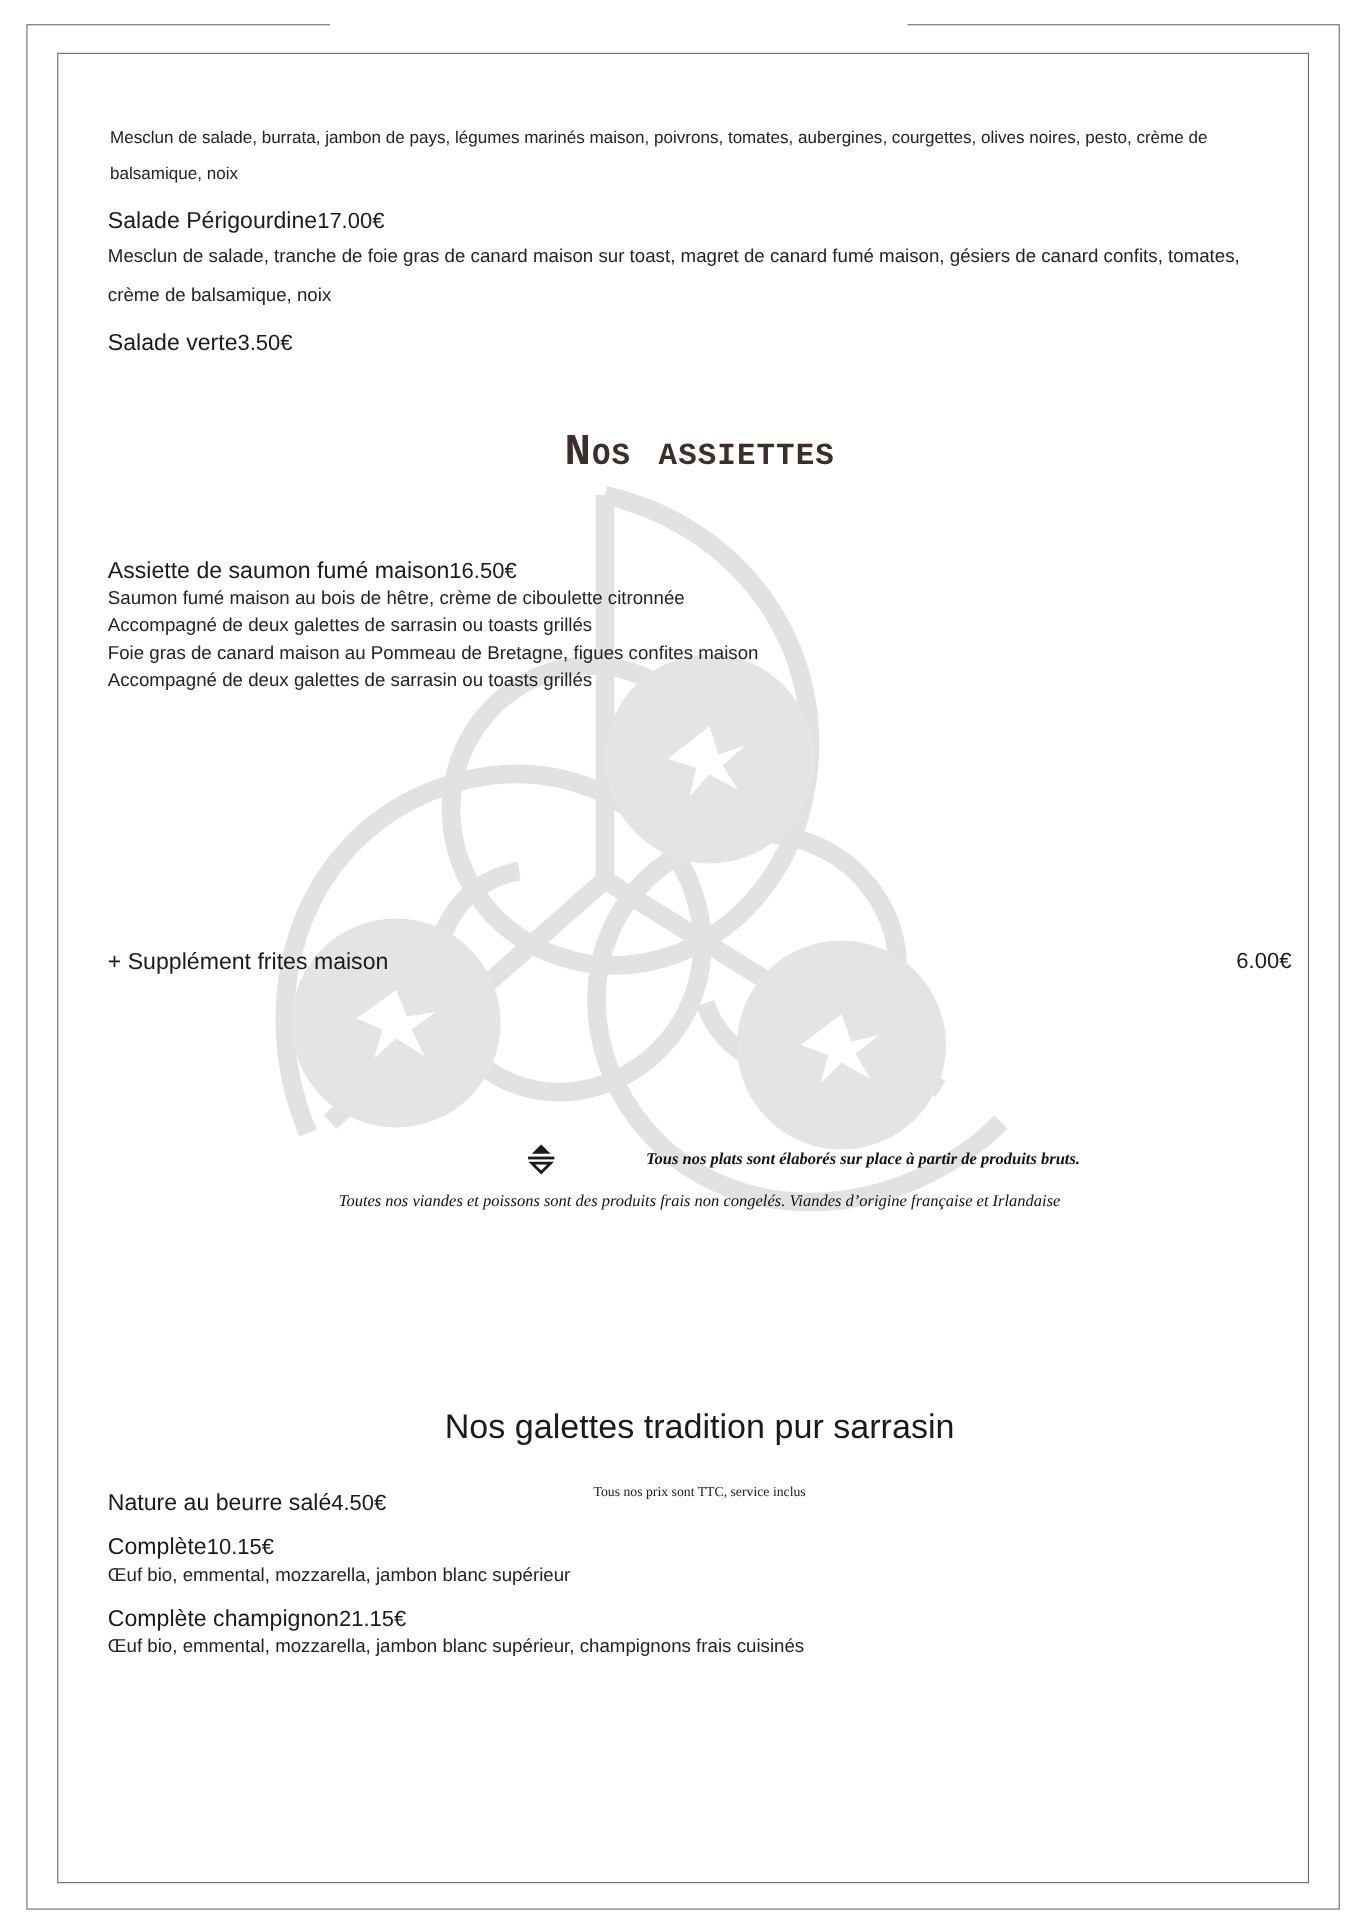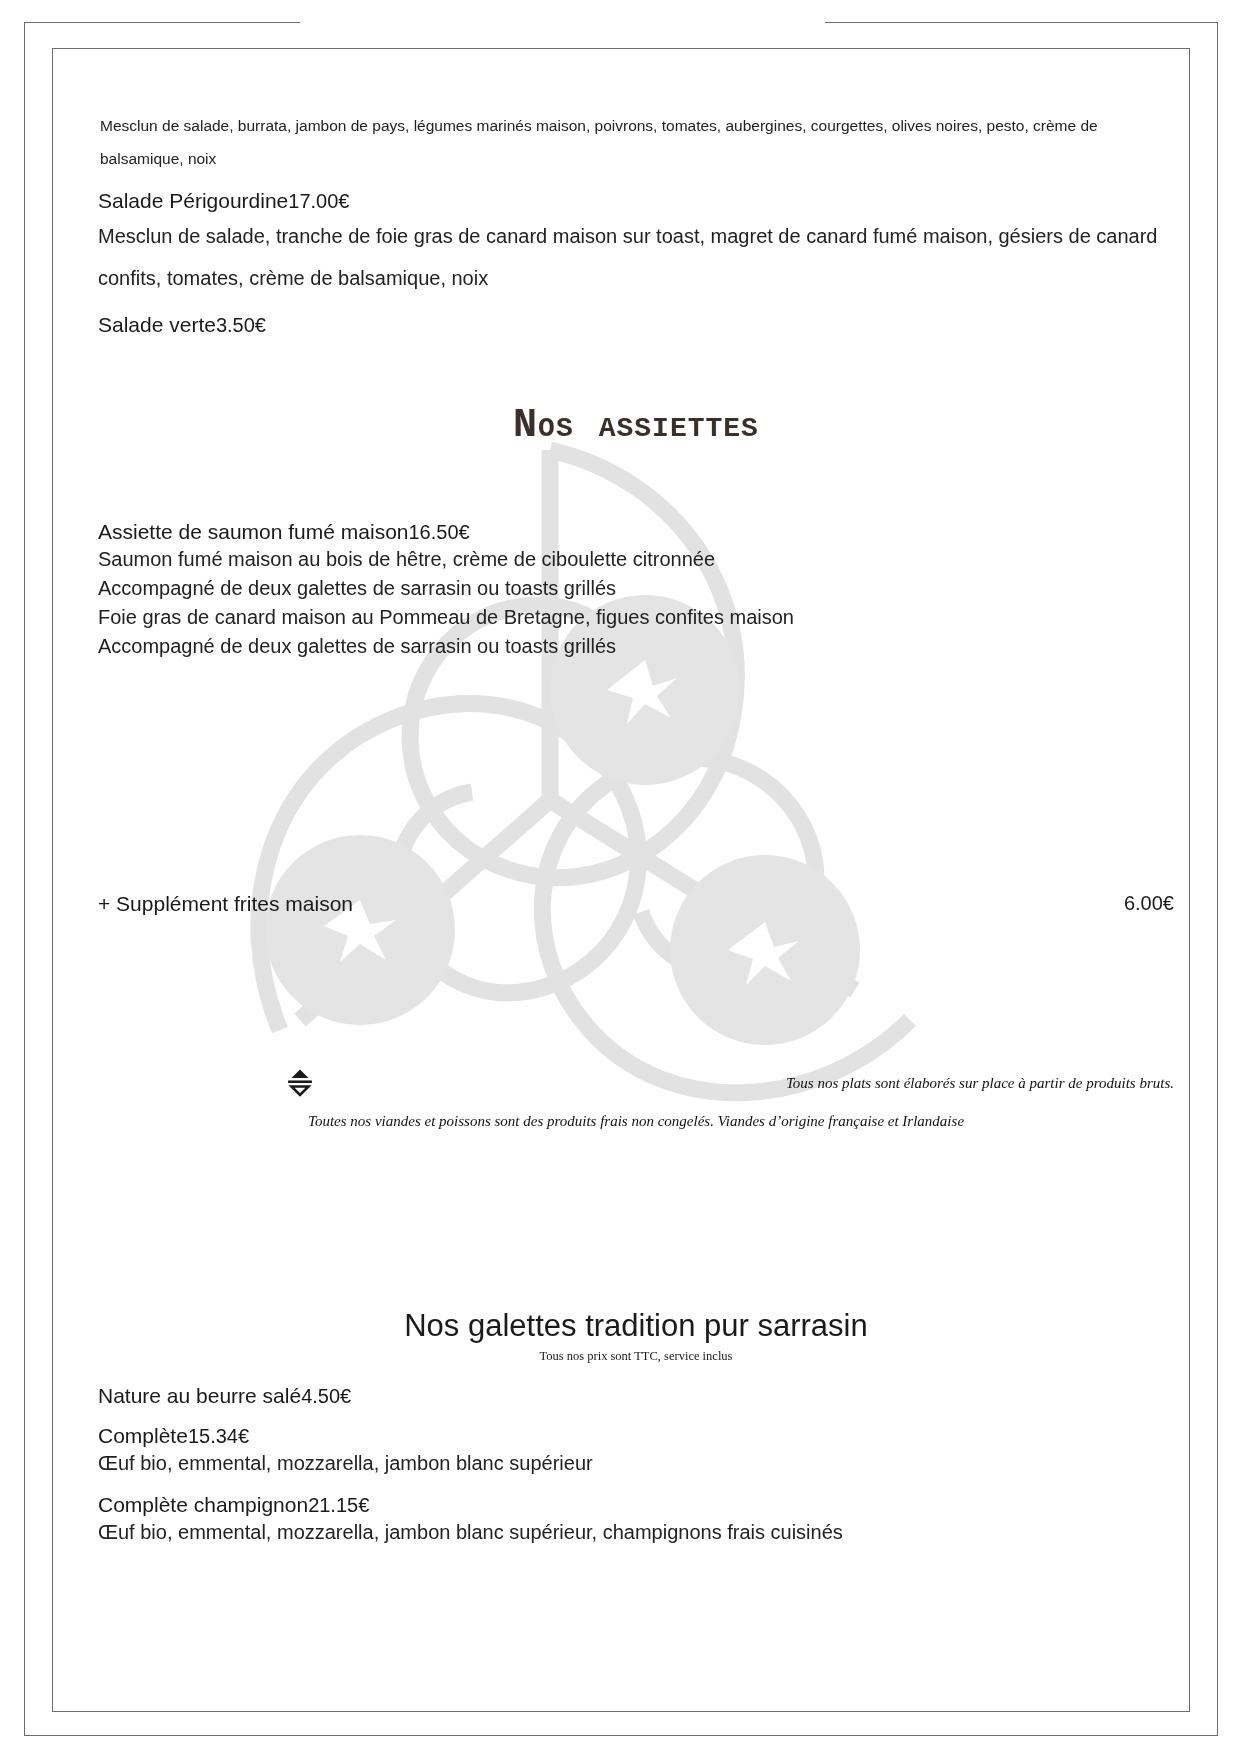--- a/index.html
+++ b/index.html
@@ -84,21 +84,21 @@
     font-size: 21px;
     color: #1a1a1a;
     font-weight: 400;
   }
   .item-price {
     font-size: 20px;
     color: #1a1a1a;
     white-space: nowrap;
   }
   .item-desc {
-    font-size: 20px;
+    font-size: 17px;
     color: #222;
     line-height: 1.35;
     margin-top: 2px;
   }
   .item-desc.loose {
     line-height: 2.1;
   }
 
   .section-title {
     text-align: center;
@@ -120,22 +120,23 @@
   }
   .supplement .item-name { font-size: 21px; }
 
   .notes {
     margin-top: 150px;
     text-align: center;
   }
   .note-row1 {
     display: flex;
     align-items: center;
-    justify-content: space-between;
+    justify-content: center;
     padding-left: 185px;
+    font-weight: bold;
   }
   .note-icon {
     width: 34px;
     height: 34px;
     margin-right: 78px;
     flex: none;
   }
   .note-text {
     font-family: "Liberation Serif", serif;
     font-style: italic;
@@ -258,21 +259,21 @@
     <div class="g-item first">
       <div class="item">
         <span class="item-name">Nature au beurre salé</span>
         <span class="item-price">4.50€</span>
       </div>
     </div>
 
     <div class="g-item">
       <div class="item">
         <span class="item-name">Complète</span>
-        <span class="item-price">15.34€</span>
+        <span class="item-price">10.15€</span>
       </div>
       <div class="item-desc">Œuf bio, emmental, mozzarella, jambon blanc supérieur</div>
     </div>
 
     <div class="g-item">
       <div class="item">
         <span class="item-name">Complète champignon</span>
         <span class="item-price">21.15€</span>
       </div>
       <div class="item-desc">Œuf bio, emmental, mozzarella, jambon blanc supérieur, champignons frais cuisinés</div>

